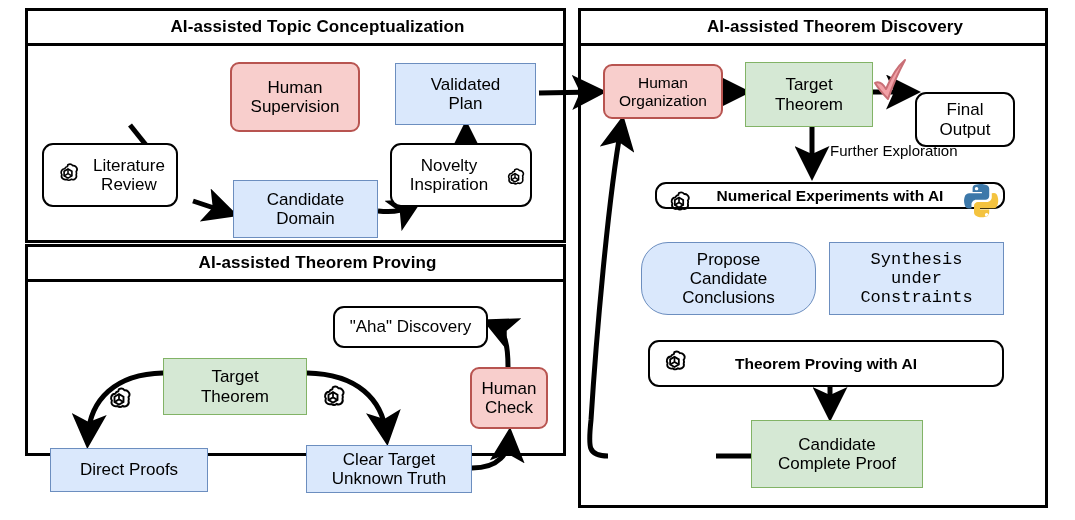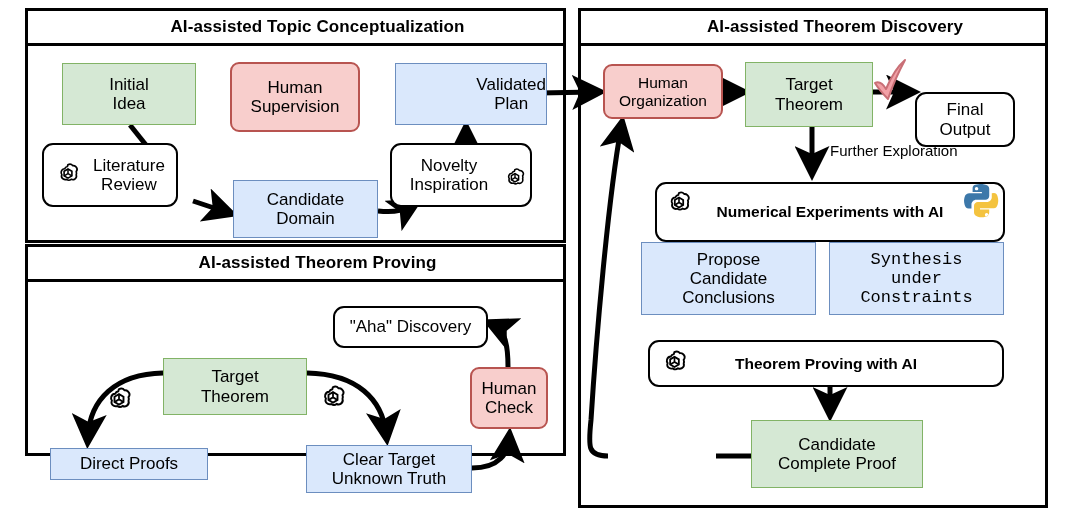--- a/index.html
+++ b/index.html
@@ -34,31 +34,27 @@
 <body>
 
 <div id="stage">
 
   <div class="panel" style="left:25px;top:8px;width:541px;height:235px;">
     <div class="panel-header">
       <span>AI-assisted Topic Conceptualization</span>
     </div>
   </div>
 
-  <div class="node green" style="left:62px;top:63px;width:134px;height:62px;">
-    <span class="lbl">Initial
-Idea</span>
-  </div>
 
   <div class="node pink" style="left:230px;top:62px;width:130px;height:70px;">
     <span class="lbl">Human
 Supervision</span>
   </div>
 
-  <div class="node blue" style="left:395px;top:63px;width:152px;height:62px;justify-content:flex-end;">
+  <div class="node blue" style="left:395px;top:63px;width:141px;height:62px;">
     <span class="lbl">Validated
 Plan</span>
   </div>
 
   <div class="node white" style="left:42px;top:143px;width:136px;height:64px;padding-left:38px;">
     <span class="lbl">Literature
 Review</span>
   </div>
   <span class="oai" style="left:55px;top:162px;">
     <svg width="26" height="26" viewBox="0 0 24 24">
@@ -98,21 +94,21 @@
   <div class="node green" style="left:163px;top:358px;width:144px;height:57px;">
     <span class="lbl">Target
 Theorem</span>
   </div>
 
   <div class="node pink" style="left:470px;top:367px;width:78px;height:62px;">
     <span class="lbl">Human
 Check</span>
   </div>
 
-  <div class="node blue" style="left:50px;top:448px;width:158px;height:32px;">
+  <div class="node blue" style="left:50px;top:448px;width:158px;height:44px;">
     <span class="lbl">Direct Proofs</span>
   </div>
 
   <div class="node blue" style="left:306px;top:445px;width:166px;height:48px;">
     <span class="lbl">Clear Target
 Unknown Truth</span>
   </div>
 
   <span class="oai" style="left:104px;top:386px;">
     <svg width="30" height="30" viewBox="0 0 24 24">
@@ -151,38 +147,38 @@
   </div>
 
   <span class="checkmark" style="left:870px;top:57px;">
     <svg width="42" height="48" viewBox="0 0 42 48">
       <path d="M5 26 C9 24 13 27 16 32 C21 20 28 9 35 3 C28 16 22 30 18 42 C13 37 8 31 5 26 Z" fill="#f2a0a6" stroke="#c96f76" stroke-width="2" stroke-linejoin="round"></path>
     </svg>
   </span>
 
   <span class="sidelabel" style="left:830px;top:142px;">Further Exploration</span>
 
-  <div class="node white bold" style="left:655px;top:182px;width:350px;height:60px;">
+  <div class="node white bold" style="left:655px;top:182px;width:350px;height:27px;">
     <span class="lbl">Numerical Experiments with AI</span>
   </div>
   <span class="oai" style="left:665px;top:190px;">
     <svg width="28" height="28" viewBox="0 0 24 24">
         <path fill="none" stroke="#000" stroke-width="1.55" d="M11.9 2.6c1.55-.9 3.5-.5 4.6.85.95-.1 1.95.2 2.7.9 1.3 1.2 1.45 3.2.4 4.6.35.9.35 1.95 0 2.9 .5 1.5-.1 3.2-1.45 4-1.0.6-2.2.6-3.2.15-1.25 1.0-3.05 1.0-4.35.05-.95.35-2.05.25-2.95-.3-1.4-.85-1.95-2.6-1.35-4.1-.6-.85-.8-1.95-.5-2.95.4-1.4 1.65-2.35 3.05-2.45.5-1.05 1.45-1.8 2.6-2.05z"></path>
       <path fill="none" stroke="#000" stroke-width="1.5" d="M8.4 8.6l3.6-2.1 3.6 2.1v4.2l-3.6 2.1-3.6-2.1z"></path>
       <path fill="none" stroke="#000" stroke-width="1.4" d="M12 6.5v4.2l3.6 2.1M8.4 12.8l3.6-2.1"></path>
       </svg>
   </span>
   <span class="pyicon" style="left:963px;top:181px;">
     <svg width="38" height="38" viewBox="0 0 40 40">
       <path fill="#3C78A9" d="M19.6 3.2c-2.6 0-4.9.25-6.6.75-2.4.7-2.9 2.1-2.9 4.1v3.5h9.8v1.4H6.7c-2.3 0-4.3 1.3-5 4-.8 3-.8 4.9 0 8 .6 2.4 1.9 4 4.2 4h3v-4.2c0-2.6 2.3-5 5-5h9.7c2.2 0 4-1.8 4-4V8.05c0-2.1-1.8-3.7-4-4.05-1.4-.25-2.9-.8-4-.8zm-5.3 3c1 0 1.8.85 1.8 1.85s-.8 1.8-1.8 1.8-1.8-.8-1.8-1.8.8-1.85 1.8-1.85z"></path>
       <path fill="#F4C33F" d="M30.3 12.95v4.1c0 2.7-2.3 5-5 5h-9.7c-2.2 0-4 1.85-4 4v7.5c0 2.1 1.85 3.35 4 4 2.55.75 5 .9 8 0 2-.6 4-1.8 4-4v-3.5h-9.7v-1.4h14.6c2.3 0 3.2-1.6 4-4 .85-2.5.8-4.9 0-8-.55-2.3-1.7-4-4-4zm-5.45 20.8c1 0 1.8.8 1.8 1.8s-.8 1.85-1.8 1.85-1.8-.85-1.8-1.85.8-1.8 1.8-1.8z"></path>
     </svg>
   </span>
 
-  <div class="node blue" style="left:641px;top:242px;width:175px;height:73px;">
+  <div class="node blue" style="left:641px;top:242px;width:175px;height:73px;border-radius:27px;">
     <span class="lbl">Propose
 Candidate
 Conclusions</span>
   </div>
 
   <div class="node blue" style="left:829px;top:242px;width:175px;height:73px;font-family:Liberation Mono, monospace;">
     <span class="lbl">Synthesis
 under
 Constraints</span>
   </div>

